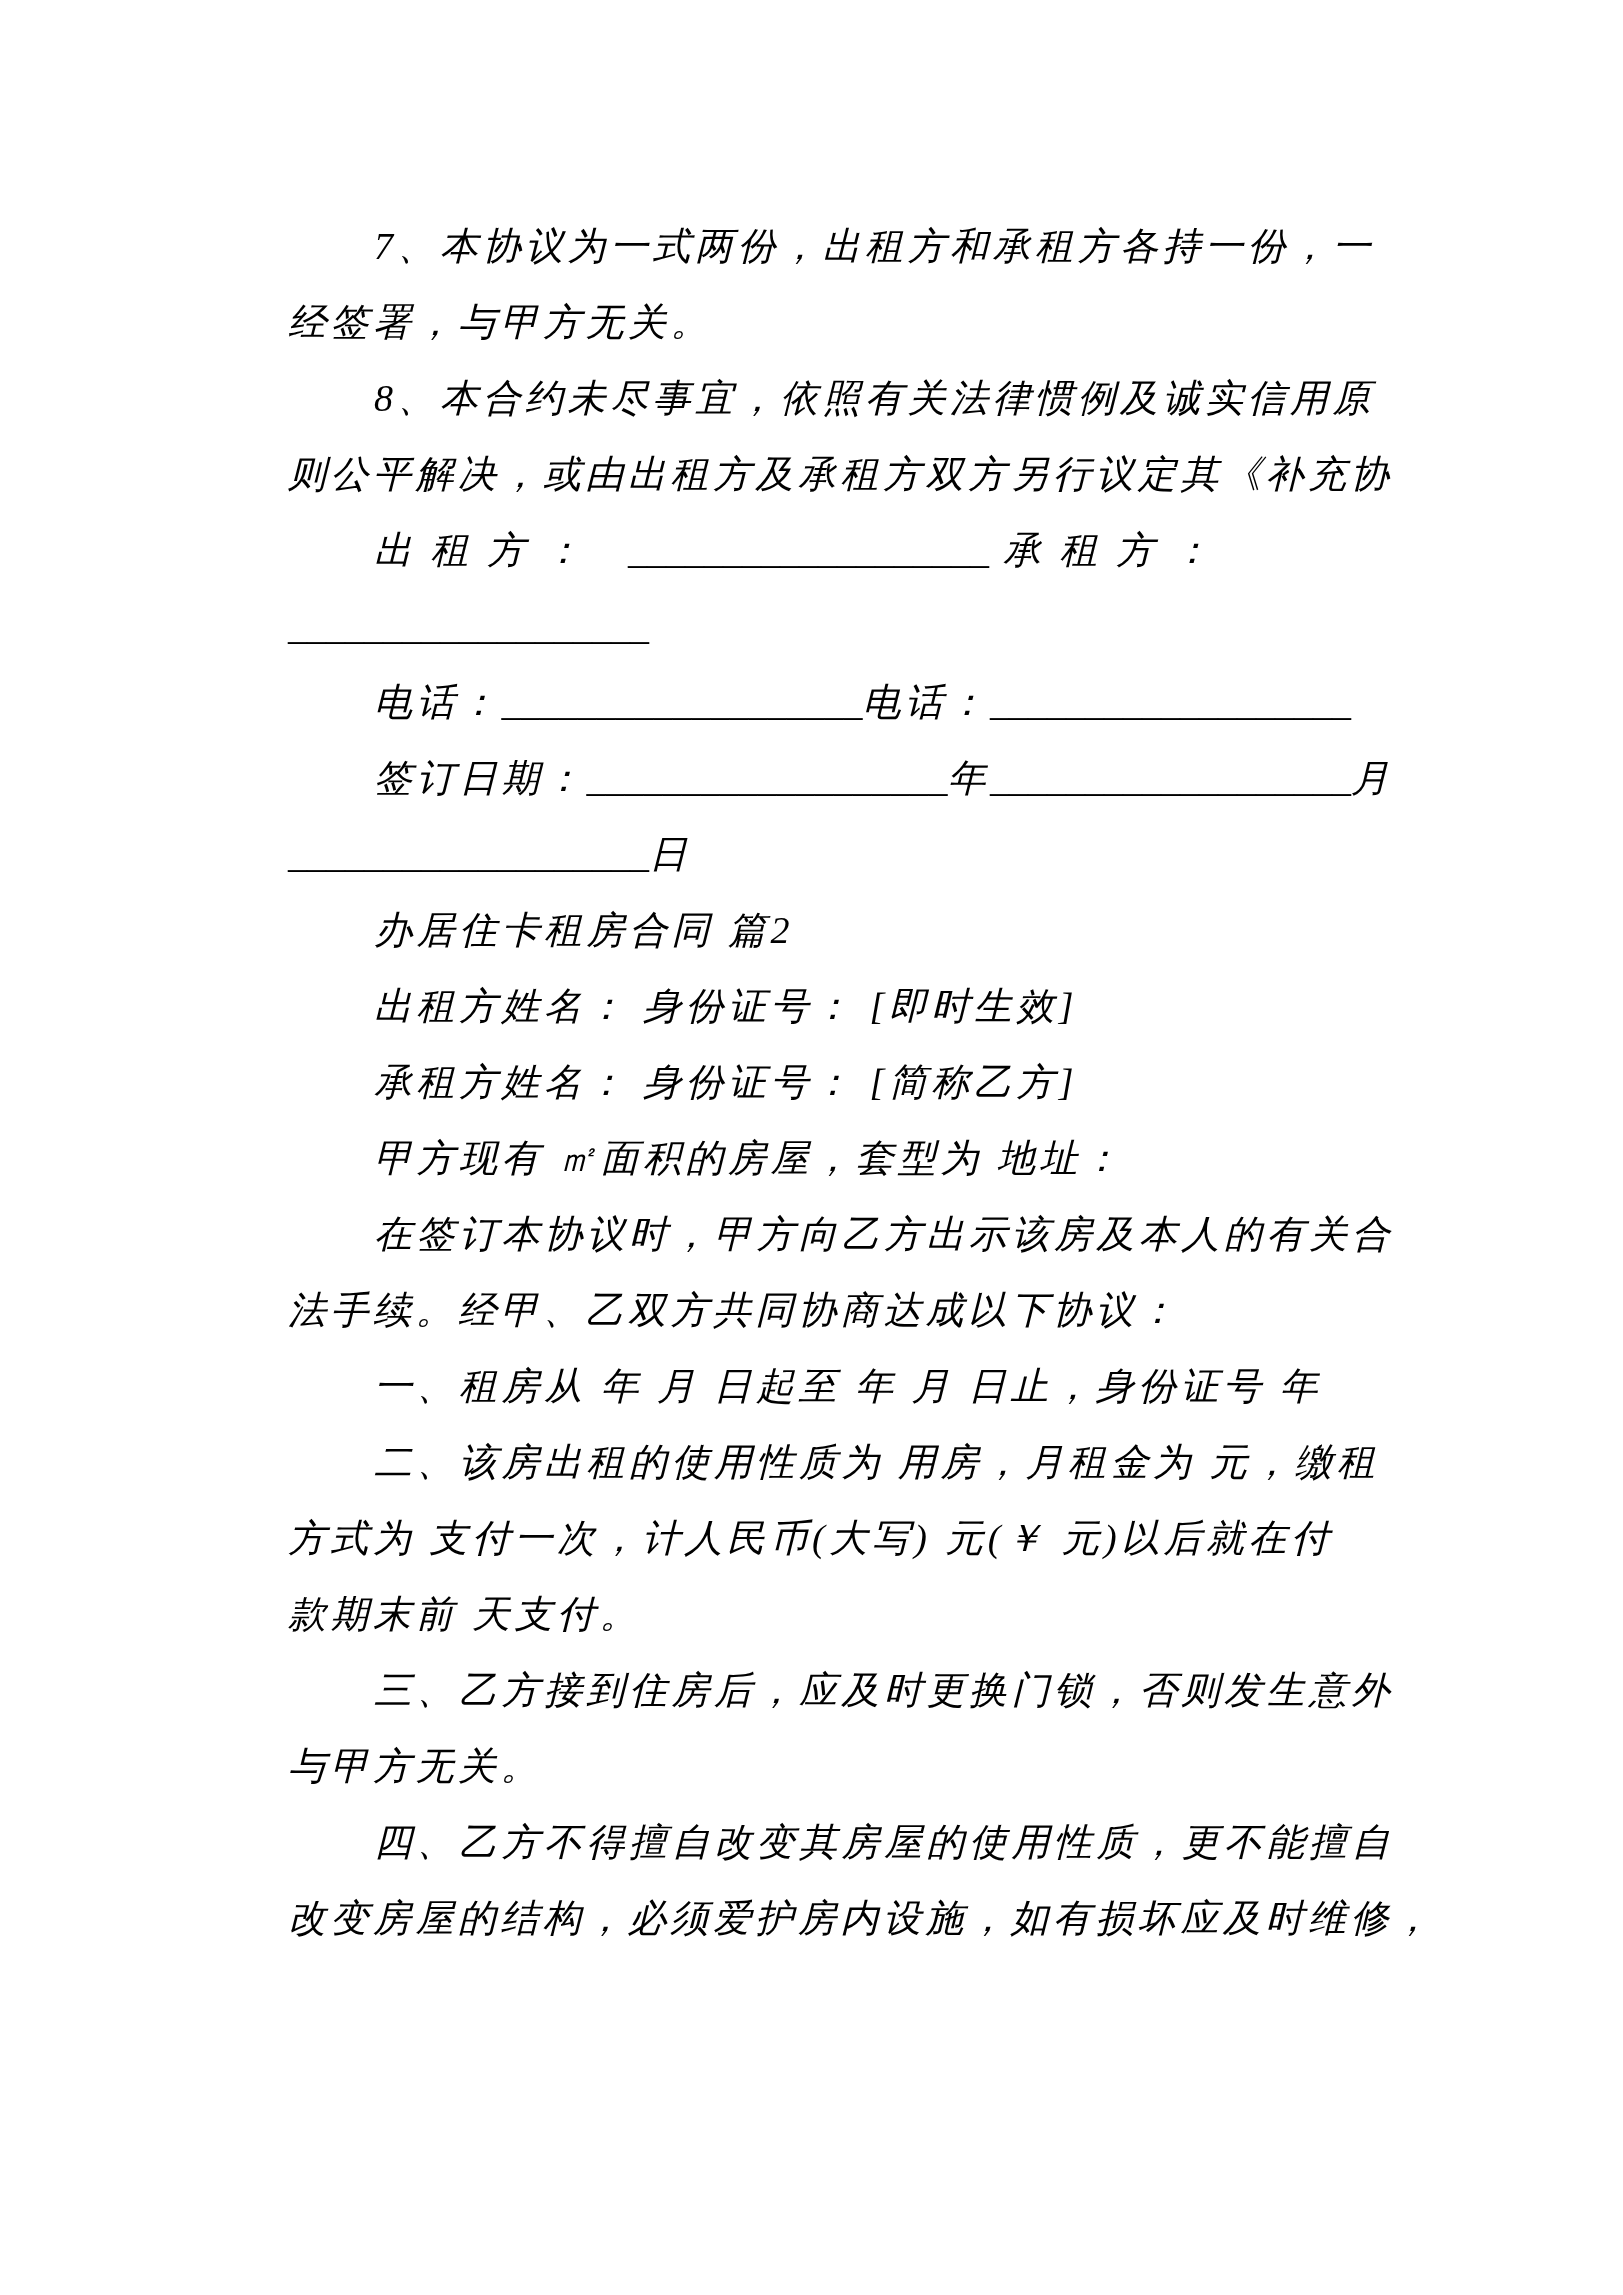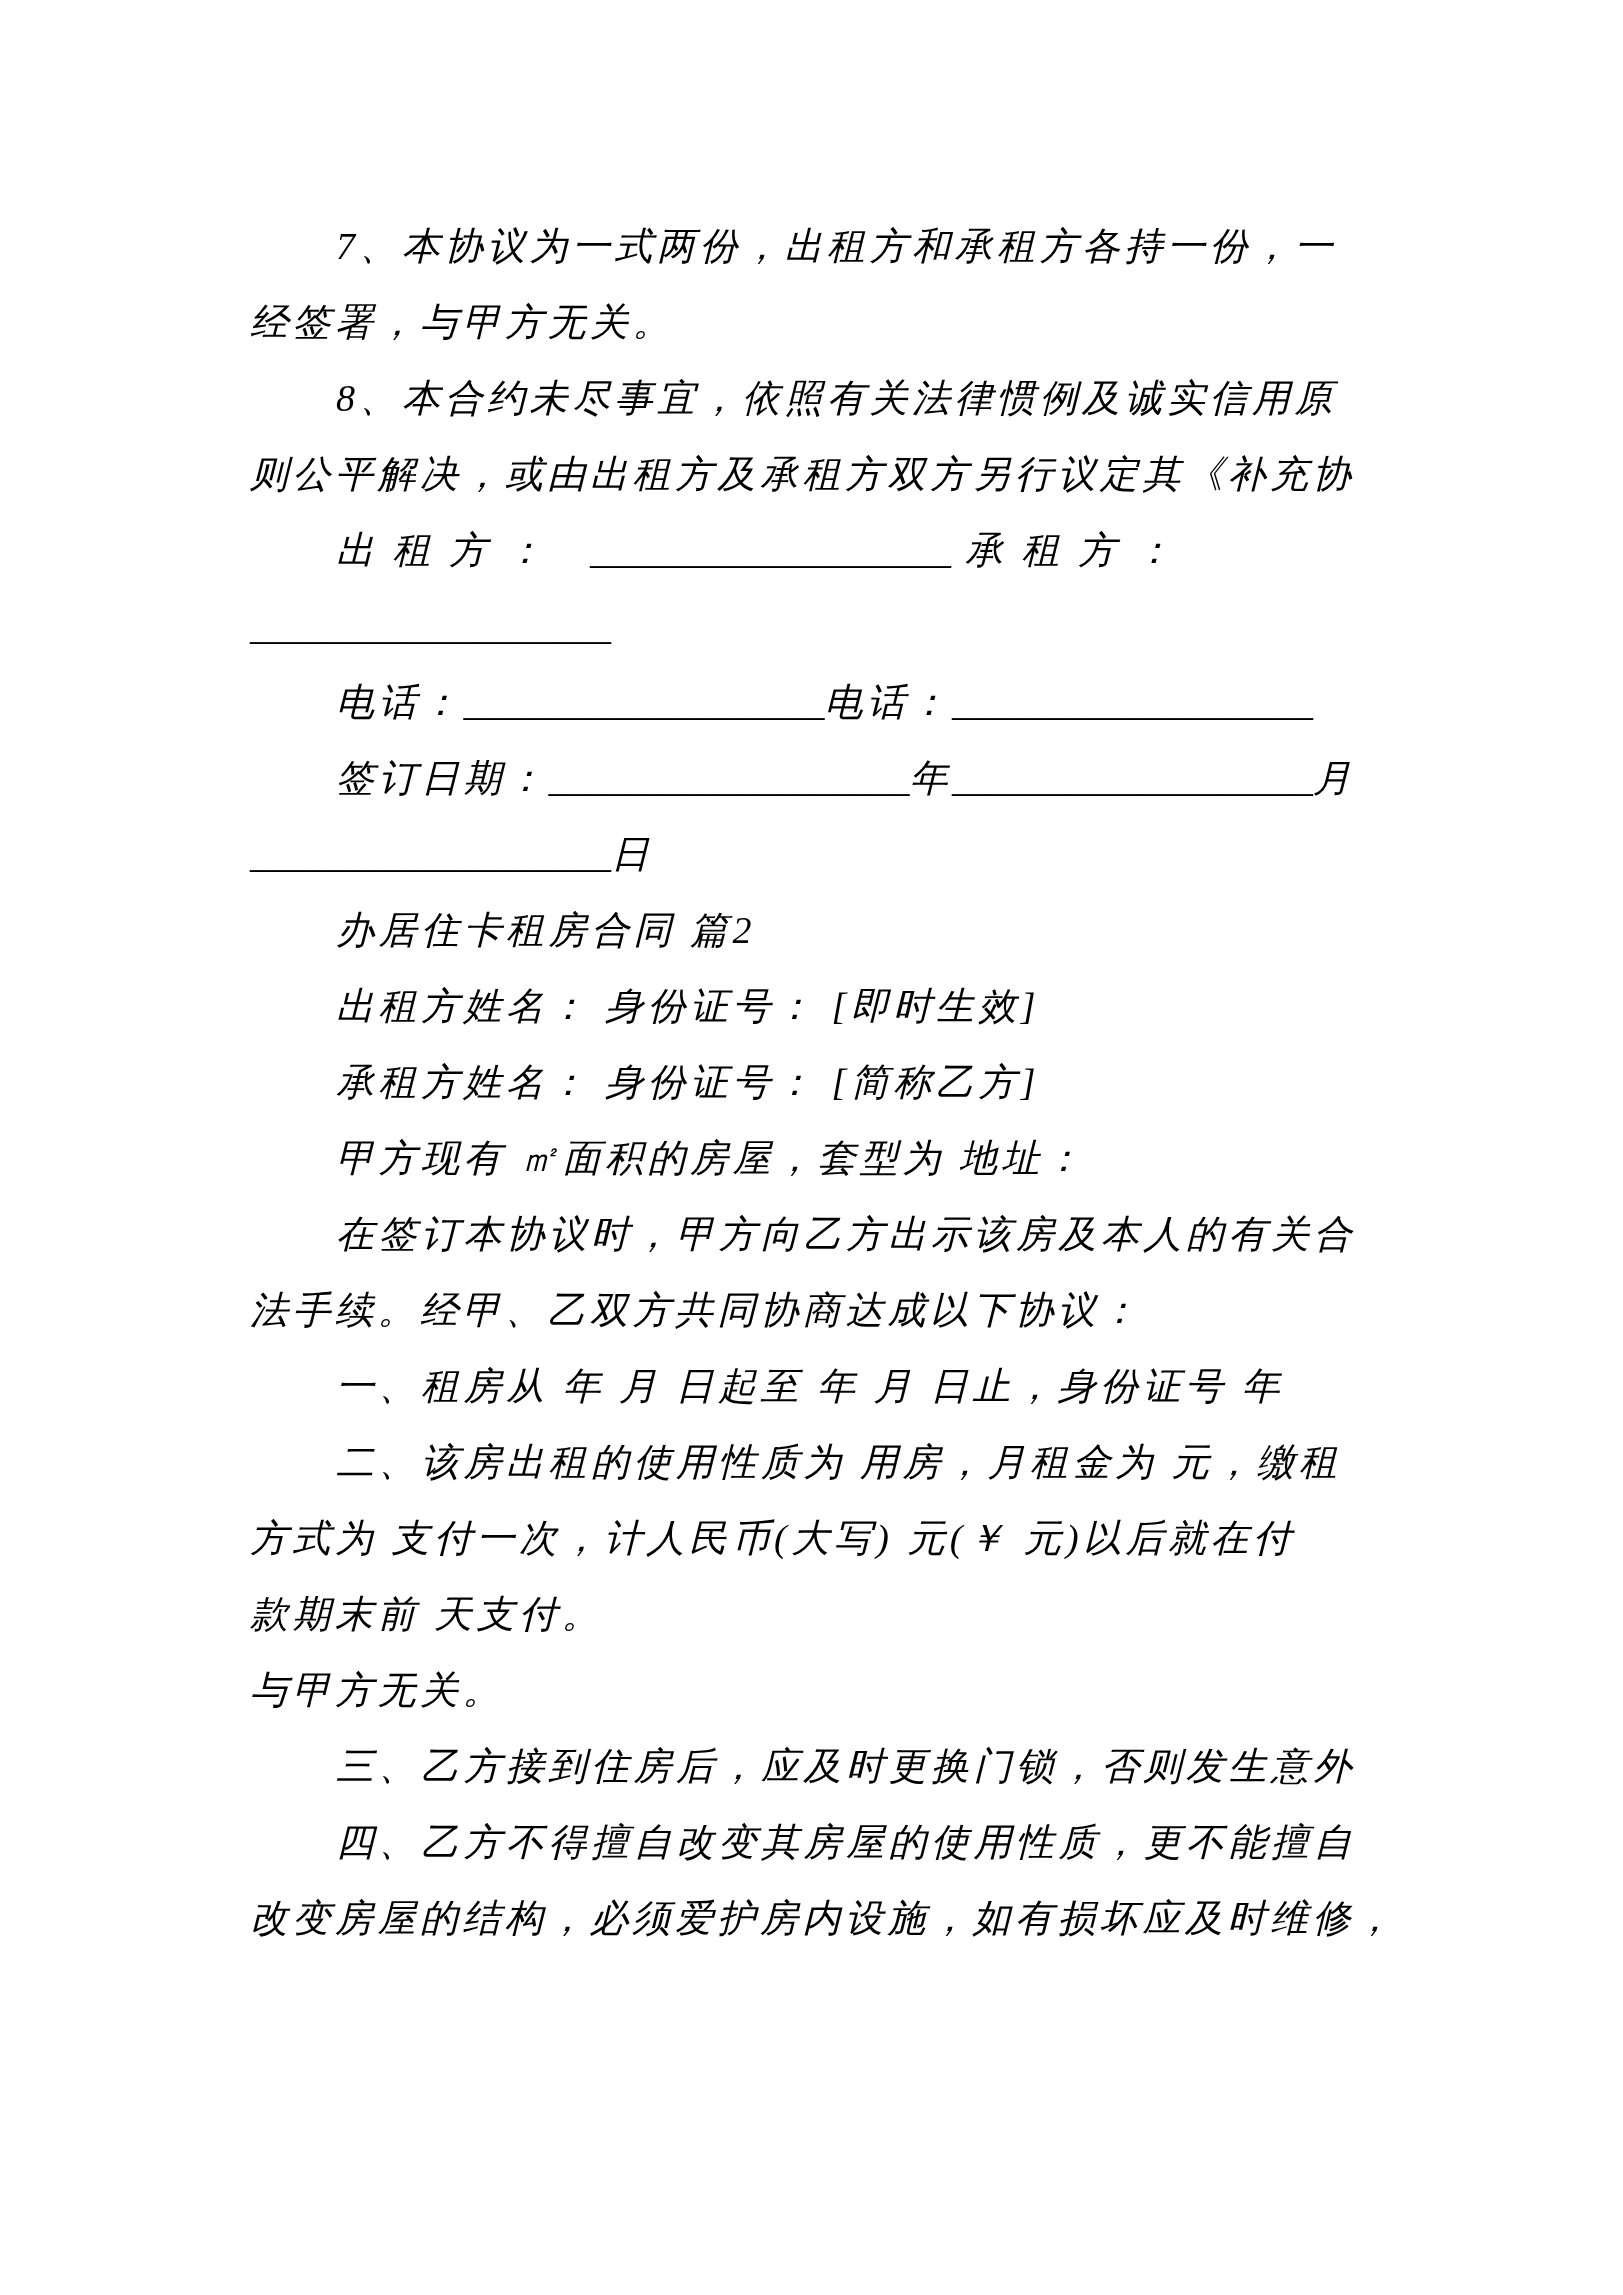--- a/index.html
+++ b/index.html
@@ -25,20 +25,21 @@
   .line {
     white-space: pre;
     font-size: 38px;
     line-height: 76px;
     height: 76px;
     letter-spacing: 4.5px;
     color: #000000;
     font-style: italic;
     font-weight: 400;
     overflow: visible;
+    margin-left: 38px;
   }
   .line.indent {
     padding-left: 86px;
   }
   
   .line .u {
     letter-spacing: 0;
   }
 </style>
 </head>
@@ -58,19 +59,19 @@
       <div class="line indent">办居住卡租房合同 篇2</div>
       <div class="line indent">出租方姓名： 身份证号： [即时生效]</div>
       <div class="line indent">承租方姓名： 身份证号： [简称乙方]</div>
       <div class="line indent">甲方现有 ㎡面积的房屋，套型为 地址：</div>
       <div class="line indent">在签订本协议时，甲方向乙方出示该房及本人的有关合</div>
       <div class="line">法手续。经甲、乙双方共同协商达成以下协议：</div>
       <div class="line indent">一、租房从 年 月 日起至 年 月 日止，身份证号 年</div>
       <div class="line indent">二、该房出租的使用性质为 用房，月租金为 元，缴租</div>
       <div class="line">方式为 支付一次，计人民币(大写) 元(￥ 元)以后就在付</div>
       <div class="line">款期末前 天支付。</div>
+      <div class="line indent">三、乙方接到住房后，应及时更换门锁，否则发生意外</div>
       <div class="line">与甲方无关。</div>
-      <div class="line indent">三、乙方接到住房后，应及时更换门锁，否则发生意外</div>
       <div class="line indent">四、乙方不得擅自改变其房屋的使用性质，更不能擅自</div>
       <div class="line">改变房屋的结构，必须爱护房内设施，如有损坏应及时维修，</div>
     </div>
 </div>
 
 
 </body></html>

